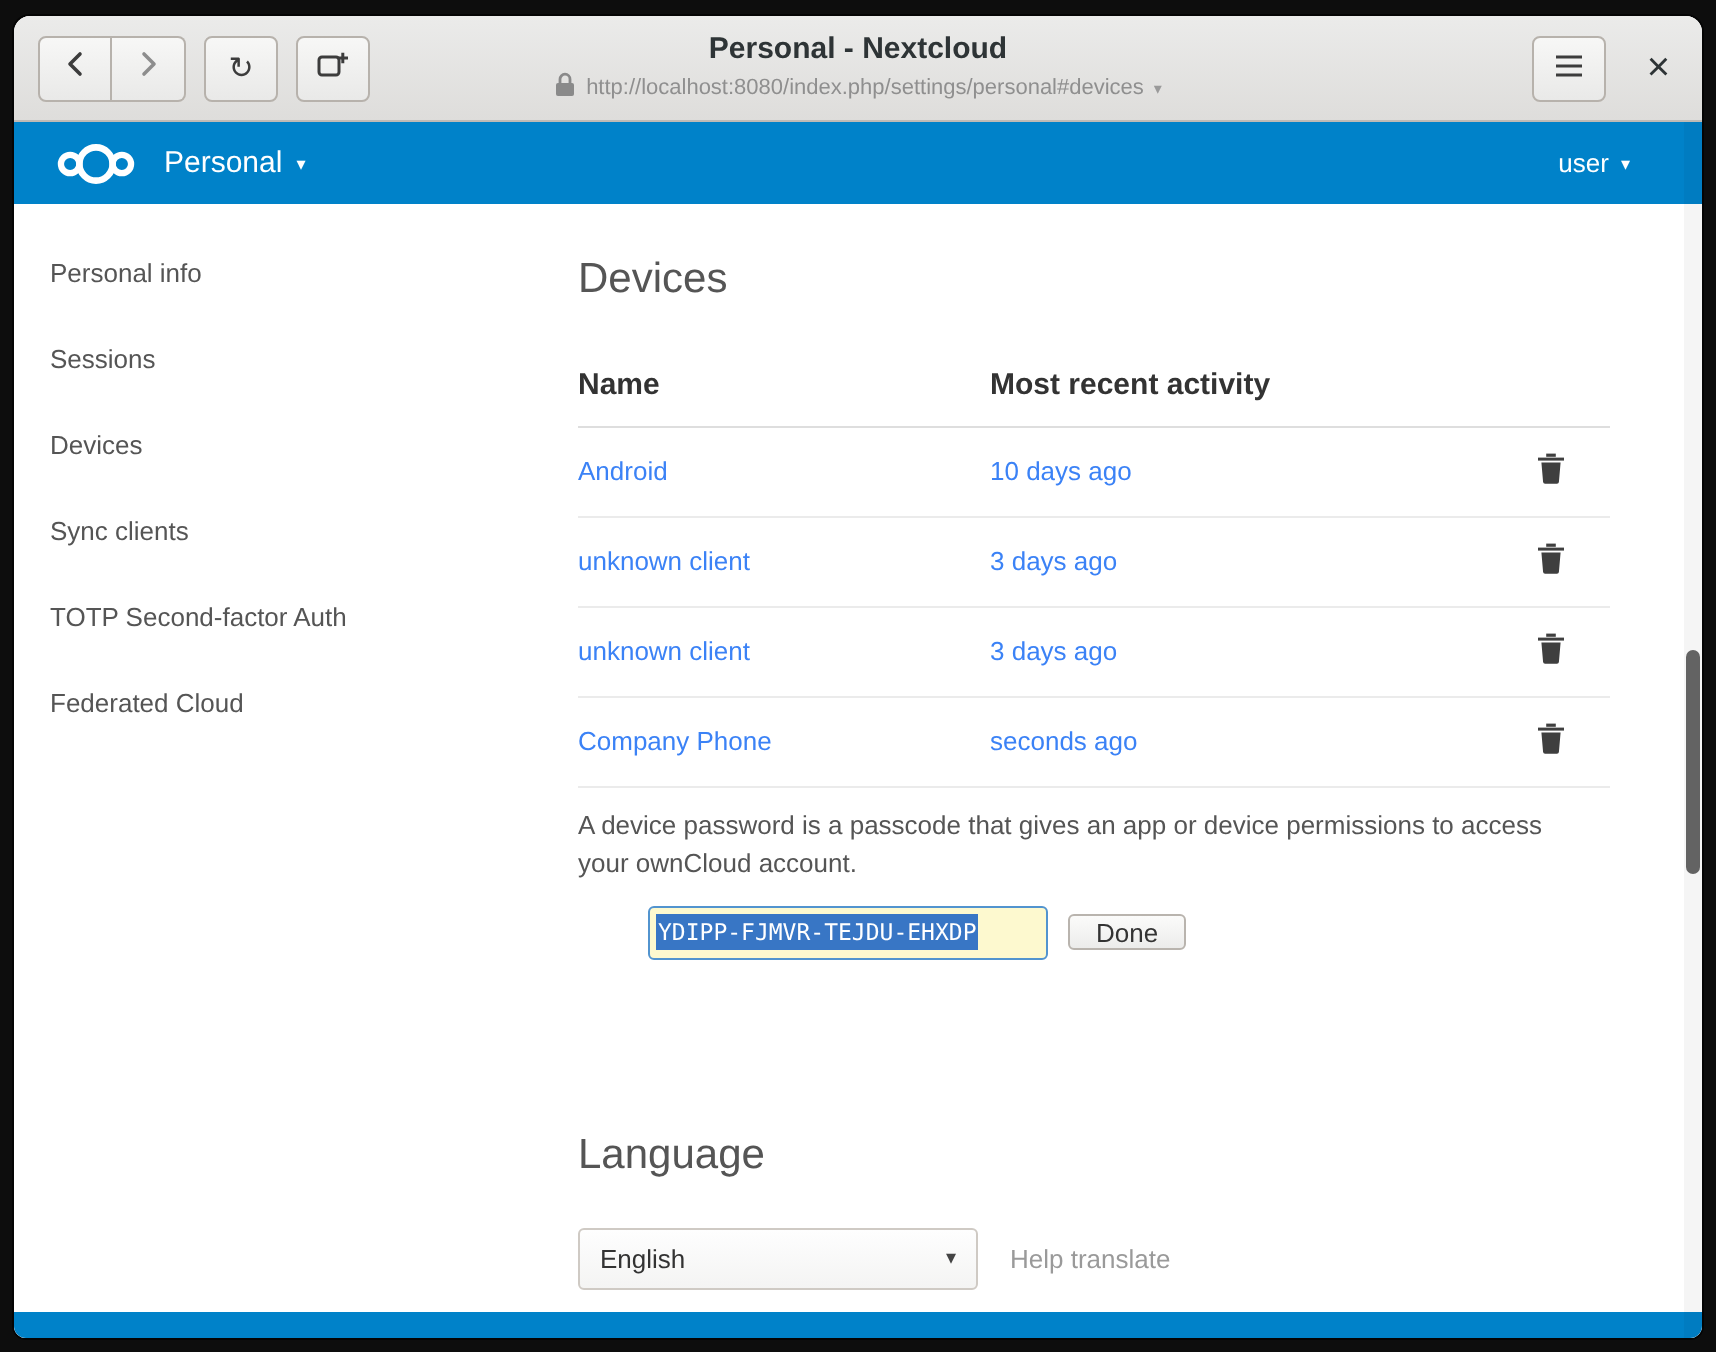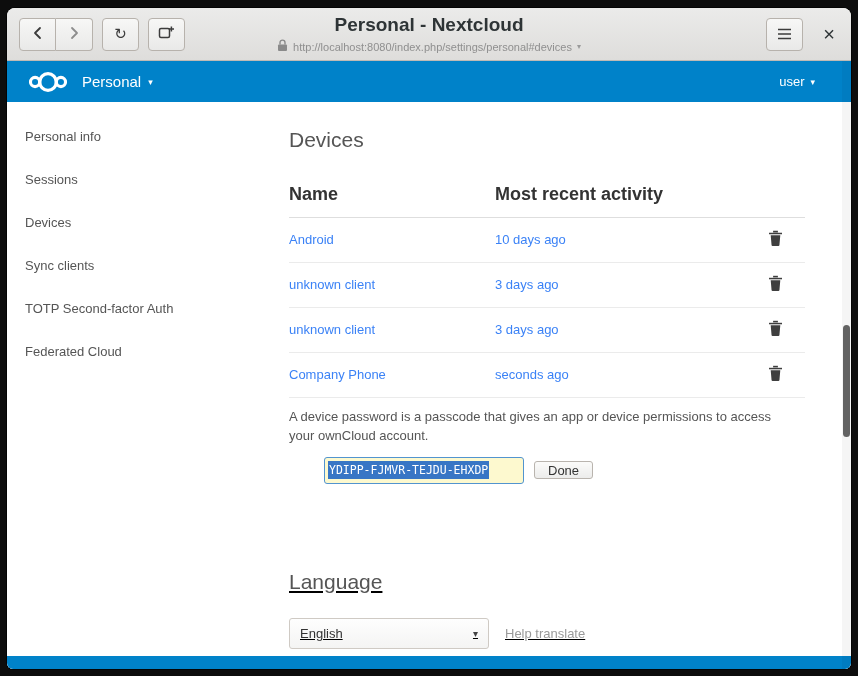--- a/index.html
+++ b/index.html
@@ -15,21 +15,21 @@
               border-bottom:1px solid #bfbab5; position:relative;
               display:flex; align-items:center; padding:0 12px; }
   .tb-left { display:flex; align-items:center; gap:9px; }
   .btn-group { display:flex; }
   .tb-btn { height:33px; min-width:37px; background:linear-gradient(#f7f7f6,#e9e9e8);
             border:1px solid #b7b2ac; border-radius:4px; display:flex; align-items:center;
             justify-content:center; cursor:pointer; font-family:inherit; font-size:15px; color:#3c3c3c; }
   .btn-group .tb-btn:first-child { border-radius:4px 0 0 4px; }
   .btn-group .tb-btn:last-child { border-radius:0 4px 4px 0; border-left:none; }
   .tb-center { position:absolute; left:50%; transform:translateX(-50%); text-align:center; width:480px; }
-  .tb-title { font-size:19px; font-weight:bold; color:#2e3436; }
+  .tb-title { font-size:15px; font-weight:bold; color:#2e3436; }
   .tb-url { font-size:11px; color:#8f8f8f; display:flex; justify-content:center;
             align-items:center; gap:5px; margin-top:3px; cursor:pointer; }
   .tb-url .caret { font-size:8px; color:#9a9a9a; }
   .tb-right { margin-left:auto; display:flex; align-items:center; gap:16px; }
   .tb-close { background:none; border:none; font-size:20px; color:#2e3436; cursor:pointer;
               line-height:1; padding:0 4px; font-family:inherit; }
 
   
   .nc-header { height:41px; background:#0082c9; display:flex; align-items:center; padding:0 20px; }
   .nc-logo { margin-right:13px; display:flex; align-items:center; }
@@ -41,38 +41,38 @@
   
   .page { position:relative; height:calc(100% - 94px); background:#fff; display:flex; }
   .sidebar { width:252px; padding:13px 0 0 12px; }
   .side-item { font-size:13px; color:#555; padding:14px 6px 14px 6px; cursor:pointer; }
 
   .main { flex:1; padding:26px 40px 0 30px; }
   .section-title { font-size:21px; font-weight:300; color:#555; }
   .subtitle { font-size:13px; color:#555; margin-top:14px; }
 
   table.devices { border-collapse:collapse; width:516px; margin-top:22px; }
-  th { text-align:left; font-size:18px; color:#333; font-weight:bold;
+  th { text-align:left; font-size:15px; color:#333; font-weight:bold;
        padding:10px 0 12px; border-bottom:1px solid #dedede; }
   td { font-size:13px; color:#3b82f6; padding:12px 0 13px; border-bottom:1px solid #ebebeb; }
   td.name-cell { width:206px; }
   td.trash-cell { width:46px; text-align:right; padding-right:22px; }
   .trash-btn { background:none; border:none; cursor:pointer; padding:0; line-height:0; }
 
   .hint { font-size:13px; color:#555; margin-top:10px; max-width:500px; line-height:1.45; }
   .pw-row { display:flex; align-items:center; gap:10px; margin-top:11px;margin-left:35px; }
   .pw-input { width:200px; height:27px; border:1px solid #5294cf; border-radius:3px;
               background:#fdf9cf; display:flex; align-items:center; padding:0 3px;
               font-family:"DejaVu Sans Mono", monospace; font-size:11.5px; overflow:hidden; cursor:text; }
   .pw-input .sel { background:#3876c5; color:#fff; padding:2px 1px; white-space:nowrap; }
   .done-btn { height:18px; padding:0 13px; background:linear-gradient(#fbfbfa,#ececeb);
               border:1px solid #b9b4ae; border-radius:3px; font-size:13px; color:#333;
               cursor:pointer; font-family:inherit; }
 
-  .language-section { margin-top:86px;text-decoration:underline; }
+  .language-section { margin-top:86px; }
   .lang-row { display:flex; align-items:center; gap:16px; margin-top:24px; }
   .lang-select { width:200px; height:31px; background:linear-gradient(#fefefe,#f4f4f3);
                  border:1px solid #cfcac4; border-radius:3px; display:flex; align-items:center;
                  padding:0 10px; font-size:13px; color:#333; cursor:pointer; }
   .lang-select .caret { margin-left:auto; font-size:10px; color:#444; }
   .help-translate { font-size:13px; color:#9a9a9a; cursor:pointer; }
 
   .footer-strip { position:absolute; left:0; right:0; bottom:0; height:13px; background:#0082c9; }
 
   .scrollbar { position:absolute; top:53px; bottom:0; right:0; width:9px; background:rgba(0,0,0,0.04); }

